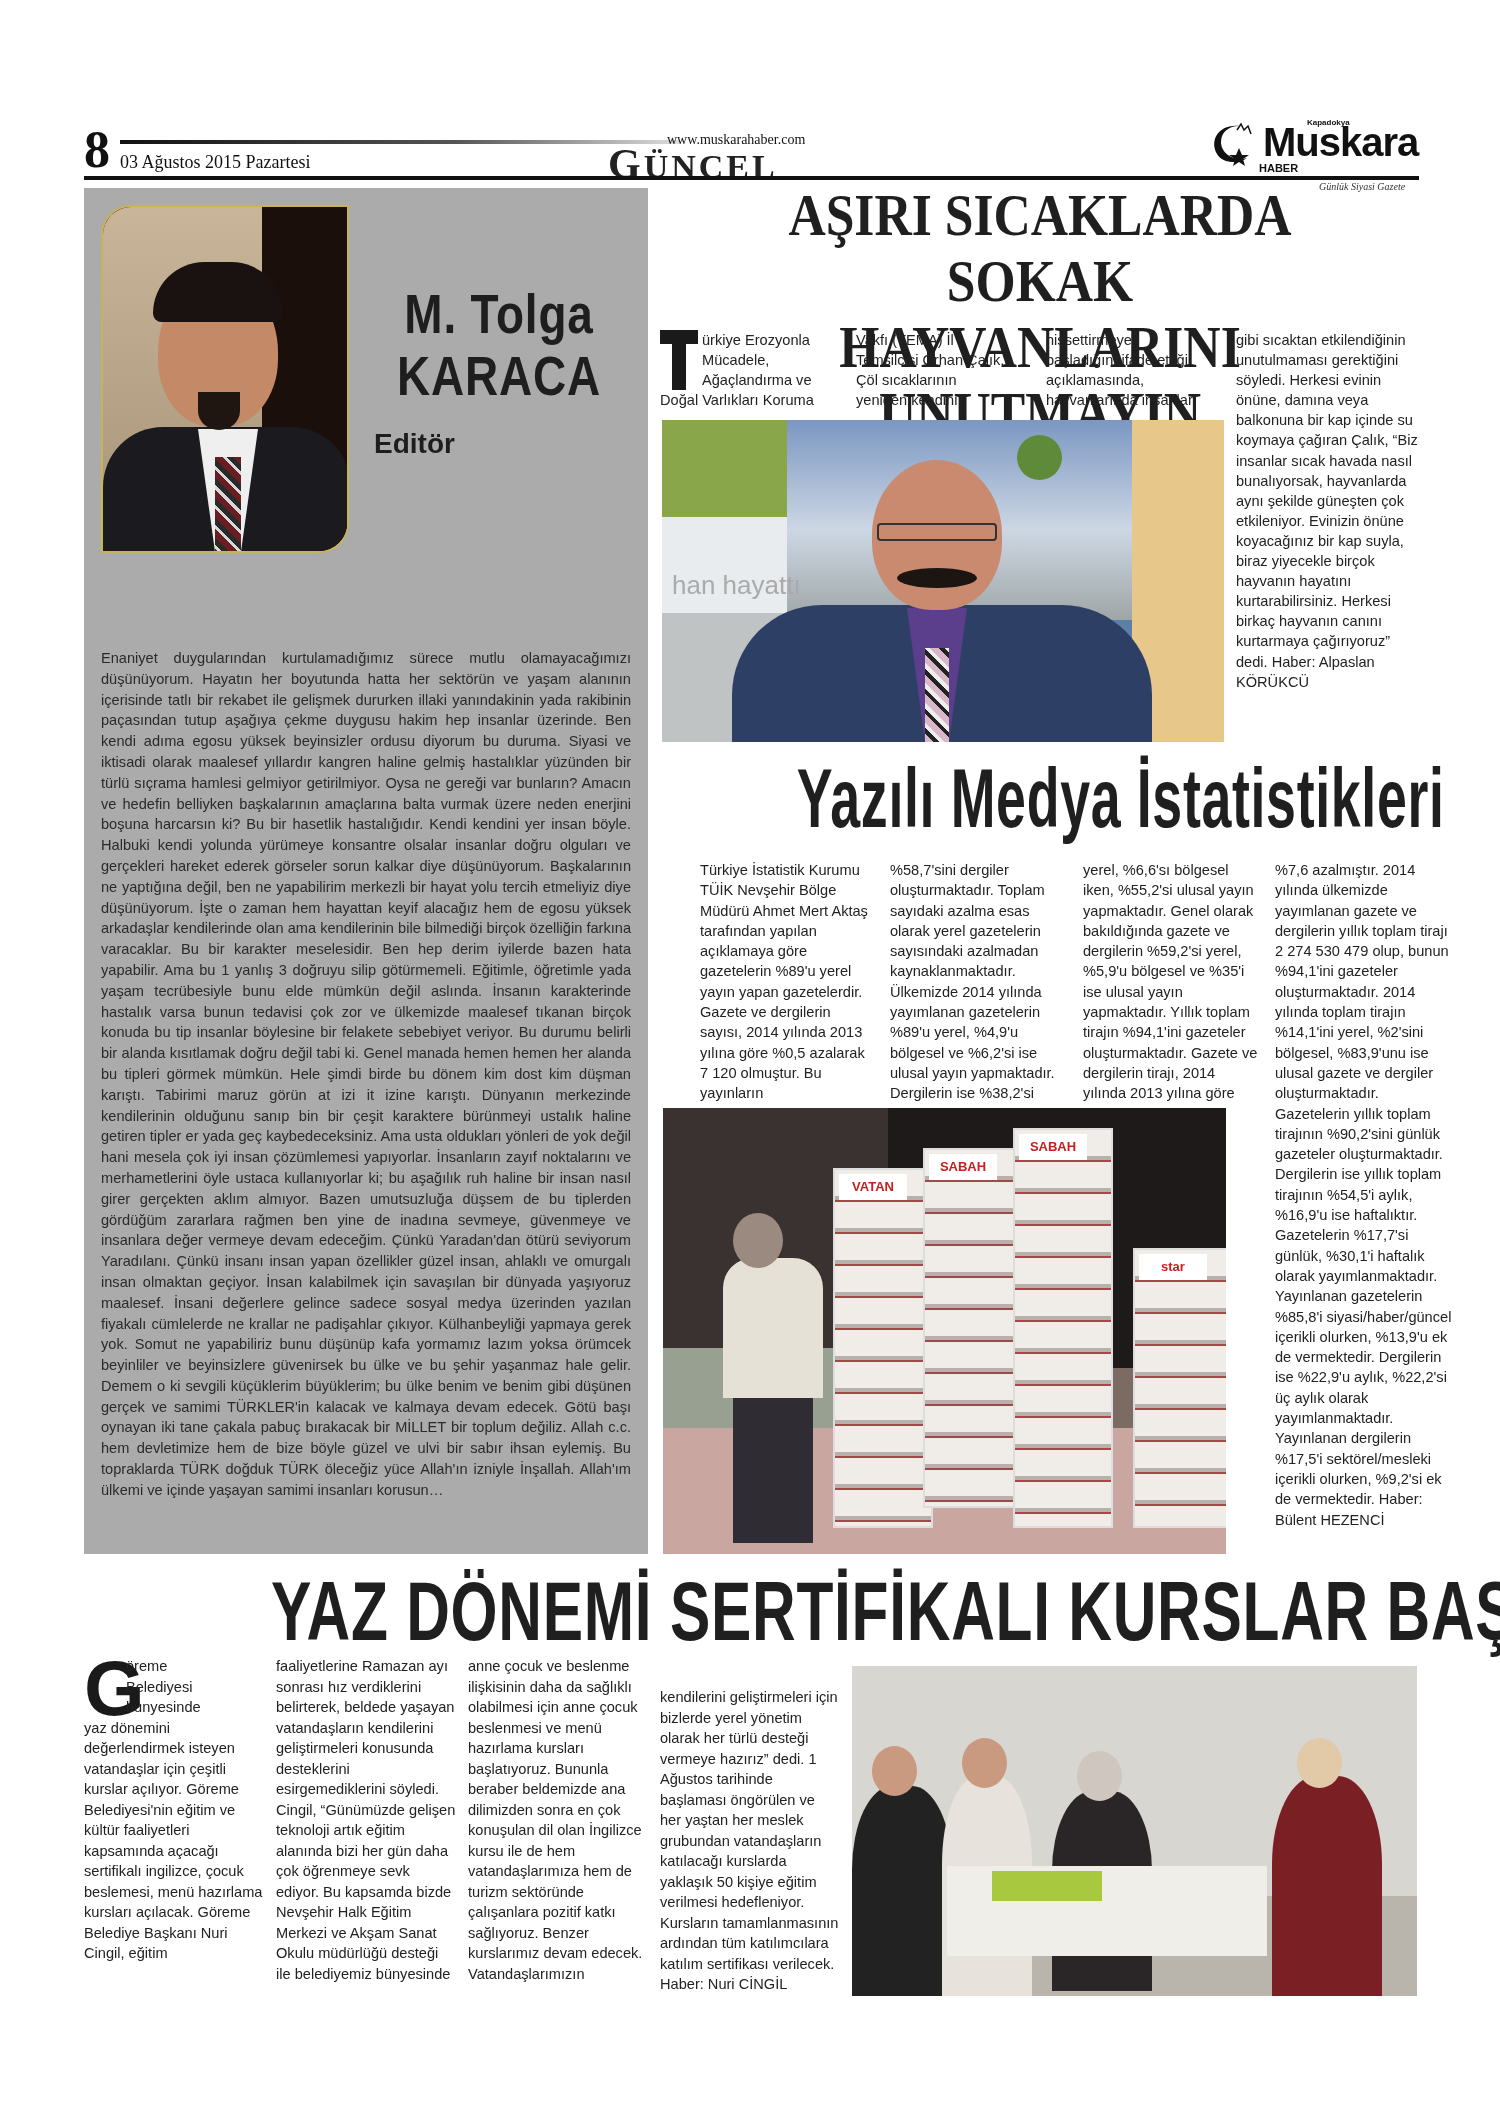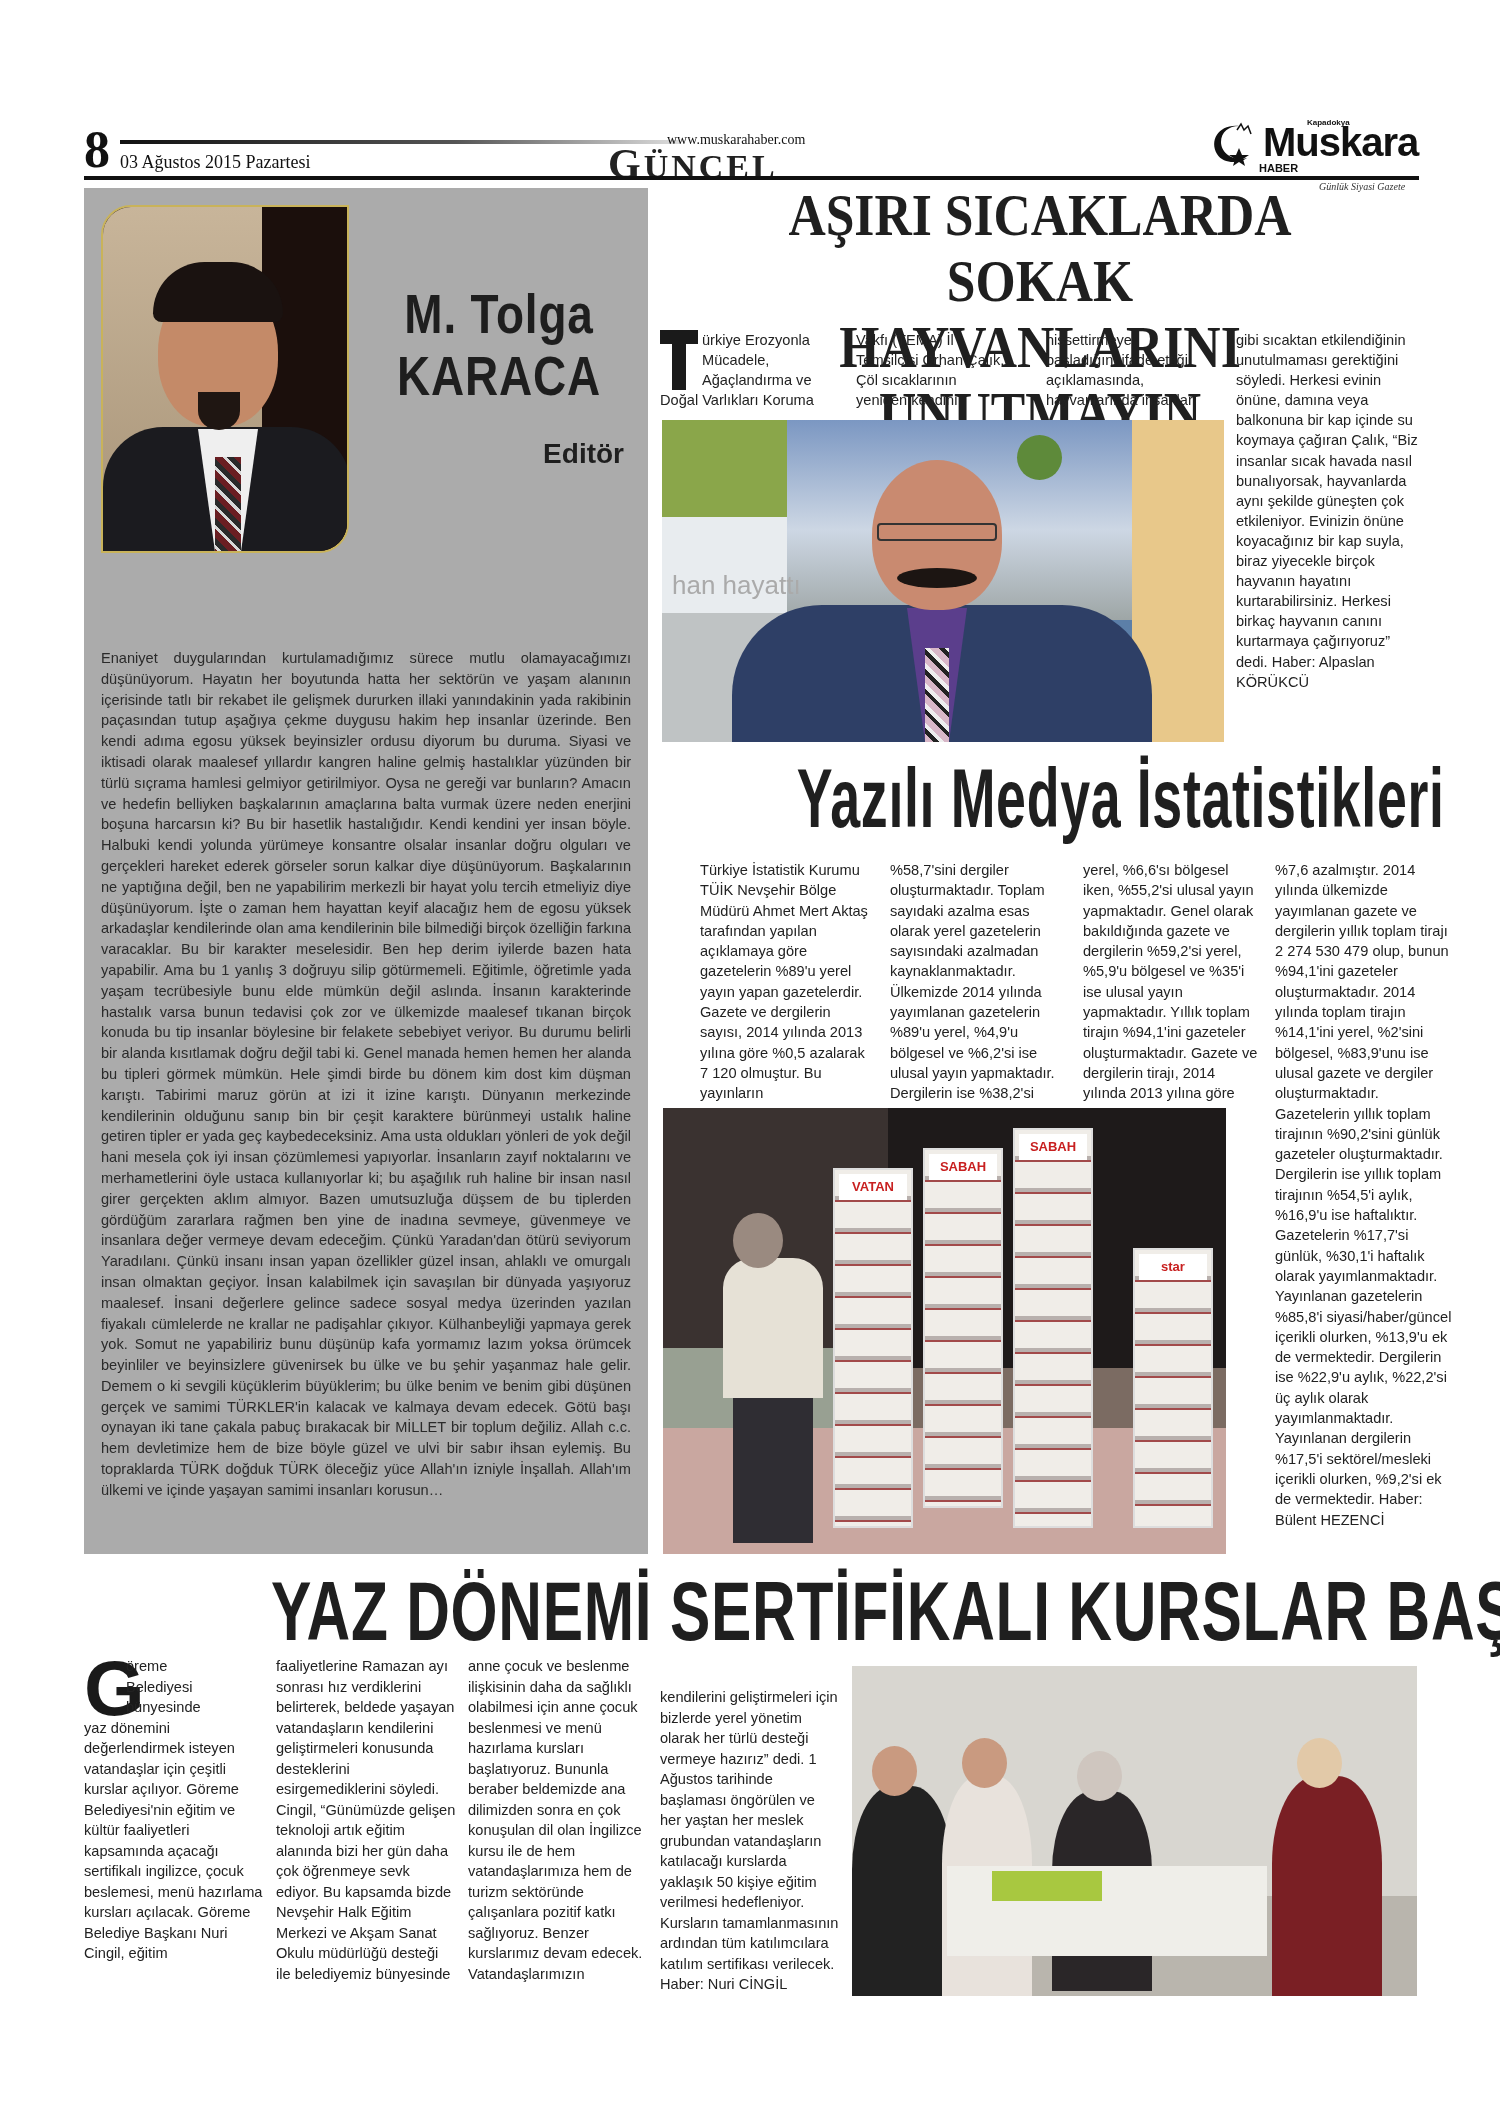--- a/index.html
+++ b/index.html
@@ -28,21 +28,21 @@
   .author-photo { position: absolute; left: 17px; top: 17px; width: 248px; height: 348px; border: 2px solid #c9b35a; border-radius: 30px 0 30px 0; overflow: hidden; background: #2a1a14; }
   .photo-bg-left { position: absolute; left: 0; top: 0; width: 165px; height: 100%; background: linear-gradient(180deg, #c8b59a, #a89478); }
   .photo-bg-right { position: absolute; right: 0; top: 0; width: 85px; height: 100%; background: #1b0f0c; }
   .photo-head { position: absolute; left: 55px; top: 70px; width: 120px; height: 150px; border-radius: 50% 50% 45% 45%; background: #c48a68; }
   .photo-hair { position: absolute; left: 50px; top: 55px; width: 130px; height: 60px; border-radius: 60px 60px 10px 10px; background: #1a1210; }
   .photo-beard { position: absolute; left: 95px; top: 185px; width: 42px; height: 38px; border-radius: 0 0 50% 50%; background: #1f1612; }
   .photo-suit { position: absolute; left: 0; top: 220px; width: 248px; height: 140px; border-radius: 60px 60px 0 0; background: #1b1b1f; }
   .photo-shirt { position: absolute; left: 95px; top: 222px; width: 60px; height: 130px; background: #efefef; clip-path: polygon(0 0, 100% 0, 70% 100%, 30% 100%); }
   .photo-tie { position: absolute; left: 112px; top: 250px; width: 26px; height: 100px; background: repeating-linear-gradient(45deg, #6a1e22 0 6px, #d8d8d8 6px 9px, #2a2a2a 9px 14px); }
   .author-name { position: absolute; left: 290px; top: 95px; width: 250px; text-align: center; font-family: "Liberation Sans", sans-serif; font-weight: bold; font-size: 56px; line-height: 62px; color: #1e1e1e; transform: scaleX(0.82); transform-origin: center top; letter-spacing: 1px; }
-  .author-role { position: absolute; left: 290px; top: 240px; width: 250px; text-align: right; font-weight: bold; font-size: 28px; color: #1e1e1e; margin-top: 10px; }
+  .author-role { position: absolute; left: 290px; top: 240px; width: 250px; text-align: left; font-weight: bold; font-size: 28px; color: #1e1e1e; }
   .opinion-banner { position: absolute; left: 0; top: 380px; width: 564px; height: 68px; }
   .opinion-banner .bar { position: absolute; left: 20px; top: 0; width: 524px; height: 68px; background: #2c2c2c; }
   .opinion-banner .tipL { position: absolute; left: 4px; top: 14px; width: 40px; height: 40px; background: #2c2c2c; transform: rotate(45deg); }
   .opinion-banner .tipR { position: absolute; right: 4px; top: 14px; width: 40px; height: 40px; background: #2c2c2c; transform: rotate(45deg); }
   .opinion-title { position: absolute; left: 20px; top: 6px; width: 524px; text-align: center; font-weight: bold; font-size: 38px; line-height: 56px; color: #fff; transform: scaleX(0.78); letter-spacing: 1px; }
   .opinion-body { position: absolute; left: 17px; top: 460px; width: 530px; font-size: 14.6px; line-height: 20.8px; color: #2a2a2a; text-align: justify; }
 
   
   .headline-serif { position: absolute; left: 660px; top: 182px; width: 760px; font-family: "Liberation Serif", serif; font-weight: bold; font-size: 60px; line-height: 66px; color: #1f1f1f; text-align: center; transform: scaleX(0.86); transform-origin: center top; }
   .art1-cols { position: absolute; left: 660px; top: 330px; width: 570px; height: 90px; }
@@ -73,21 +73,21 @@
   .headline-cond { position: absolute; left: 660px; top: 748px; width: 760px; font-family: "Liberation Sans", sans-serif; font-weight: bold; font-size: 84px; line-height: 100px; color: #1f1f1f; text-align: center; transform: scaleX(0.64); transform-origin: center top; letter-spacing: 1px; white-space: nowrap; }
   .art2-c1 { left: 700px; top: 860px; width: 176px; }
   .art2-c2 { left: 890px; top: 860px; width: 176px; }
   .art2-c3 { left: 1083px; top: 860px; width: 176px; }
   .art2-c4 { left: 1275px; top: 860px; width: 180px; }
   .art2-cols .col { font-size: 14.6px; line-height: 20.3px; }
   .photo-news { position: absolute; left: 663px; top: 1108px; width: 563px; height: 446px; overflow: hidden; background: #7b6b62; }
   .news-window { position: absolute; left: 0; top: 0; width: 563px; height: 260px; background: linear-gradient(90deg, #3a3230 0 40%, #1e1a1a 40% 100%); }
   .news-wall { position: absolute; left: 0; top: 240px; width: 200px; height: 90px; background: #98a092; }
   .news-sidewalk { position: absolute; left: 0; top: 320px; width: 563px; height: 126px; background: #c9a7a0; }
-  .news-rack { position: absolute; top: 60px; width: 80px; height: 360px; border: 2px solid #ddd; background: repeating-linear-gradient(180deg, #f0ede8 0 26px, #b8b0ad 26px 30px, #a24a4a 30px 32px); }
+  .news-rack { position: absolute; top: 60px; width: 100px; height: 360px; border: 2px solid #ddd; background: repeating-linear-gradient(180deg, #f0ede8 0 26px, #b8b0ad 26px 30px, #a24a4a 30px 32px); }
   .rack-label { position: absolute; left: 4px; top: 4px; width: 68px; height: 26px; background: #fff; color: #c82020; font-weight: bold; font-size: 13px; text-align: center; line-height: 26px; }
   .news-man-body { position: absolute; left: 60px; top: 150px; width: 100px; height: 140px; border-radius: 30px 30px 0 0; background: #e6e1d6; }
   .news-man-head { position: absolute; left: 70px; top: 105px; width: 50px; height: 55px; border-radius: 50%; background: #9a8a80; }
   .news-man-legs { position: absolute; left: 70px; top: 285px; width: 80px; height: 150px; background: #2f2d33; }
 
   
   .headline-cond2 { position: absolute; left: 84px; top: 1568px; width: 1336px; font-family: "Liberation Sans", sans-serif; font-weight: bold; font-size: 84px; line-height: 86px; color: #1f1f1f; text-align: center; transform: scaleX(0.72); transform-origin: center top; white-space: nowrap; letter-spacing: 1px; }
   .dropcap-G { position: absolute; left: 84px; top: 1656px; font-family: "Liberation Sans", sans-serif; font-weight: bold; font-size: 78px; line-height: 64px; color: #1a1a1a; }
   .art3-c1 { left: 84px; top: 1656px; width: 180px; }
   .art3-c1 .ind { padding-left: 42px; display: block; }

